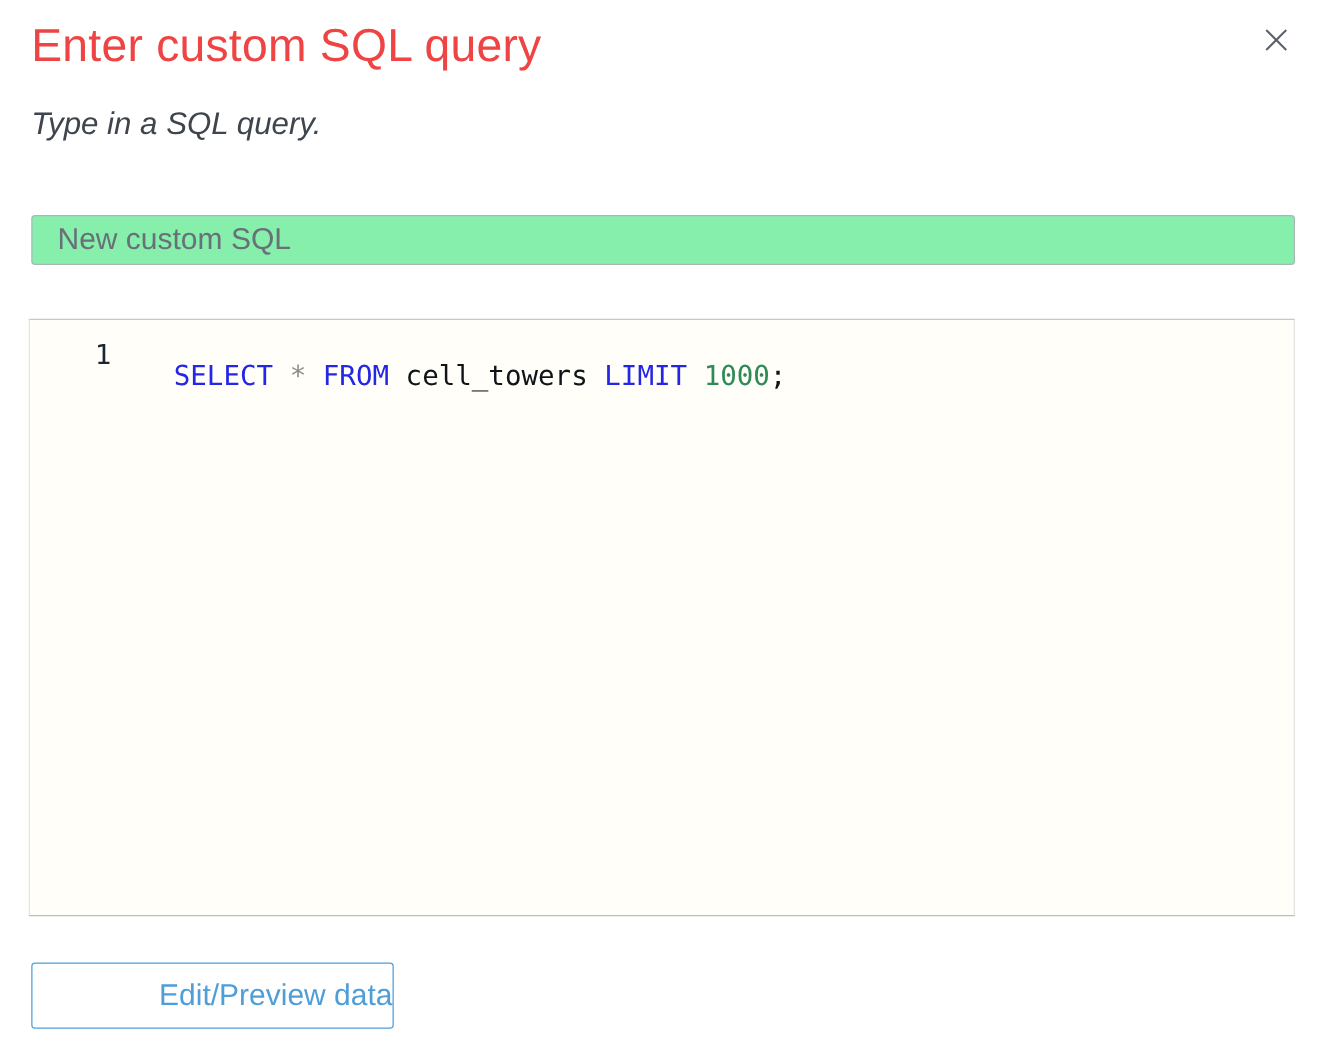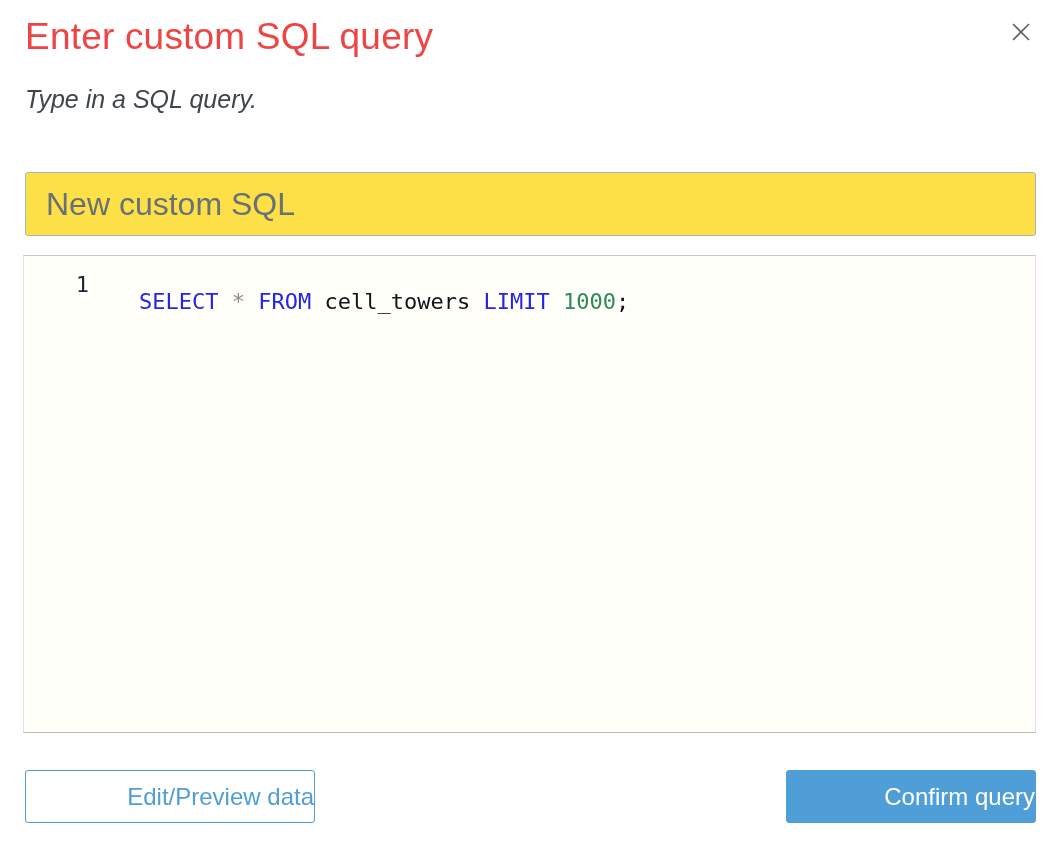--- a/index.html
+++ b/index.html
@@ -50,28 +50,28 @@
     font-weight: 400;
     color: #3e454d;
     white-space: nowrap;
     font-style: italic;
   }
   .name-input {
     position: absolute;
     left: 25px;
     top: 172px;
     width: 1011px;
-    height: 64px;
+    height: 40px;
     border: 1px solid #aab7b8;
     border-radius: 3px;
     padding: 0 20px;
     font-family: "Liberation Sans", "DejaVu Sans", sans-serif;
-    font-size: 32px;
+    font-size: 24px;
     color: #687078;
-    background: #fde047;
+    background: #86efac;
     outline: none;
   }
   .sql-editor {
     position: absolute;
     left: 23px;
     top: 255px;
     width: 1013px;
     height: 478px;
     background: #fffef8;
     border-top: 1px solid #c7c7c7;
@@ -154,17 +154,14 @@
           <div class="gutter">1</div>
           <div class="code-line"><span style="color: rgb(37, 37, 230);">SELECT</span><span style="color: rgb(16, 20, 24);"> </span><span style="color: rgb(139, 139, 139);">*</span><span style="color: rgb(16, 20, 24);"> </span><span style="color: rgb(37, 37, 230);">FROM</span><span style="color: rgb(16, 20, 24);"> </span><span style="color: rgb(16, 20, 24);">cell_towers</span><span style="color: rgb(16, 20, 24);"> </span><span style="color: rgb(37, 37, 230);">LIMIT</span><span style="color: rgb(16, 20, 24);"> </span><span style="color: rgb(46, 139, 87);">1000</span><span style="color: rgb(16, 20, 24);">;</span></div>
         </div>
       </div>
   </div>
 
   <button class="footer-btn btn-secondary">
     <span>Edit/Preview data</span>
   </button>
 
-  <button class="footer-btn btn-primary">
-    <span>Confirm query</span>
-  </button>
 
 </div>
 
 </body></html>

